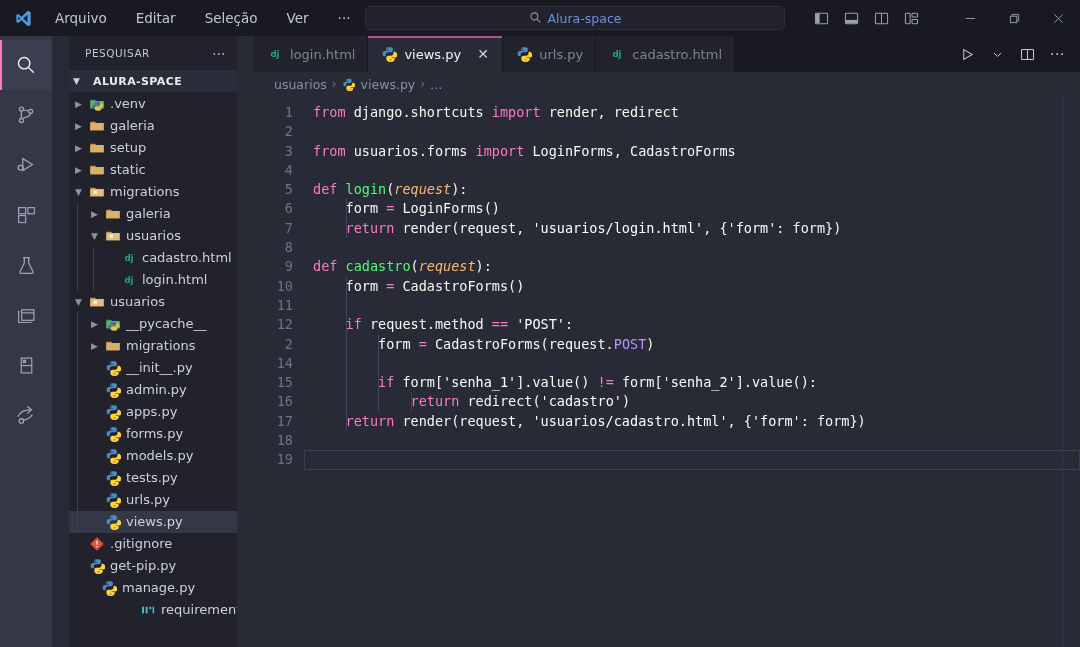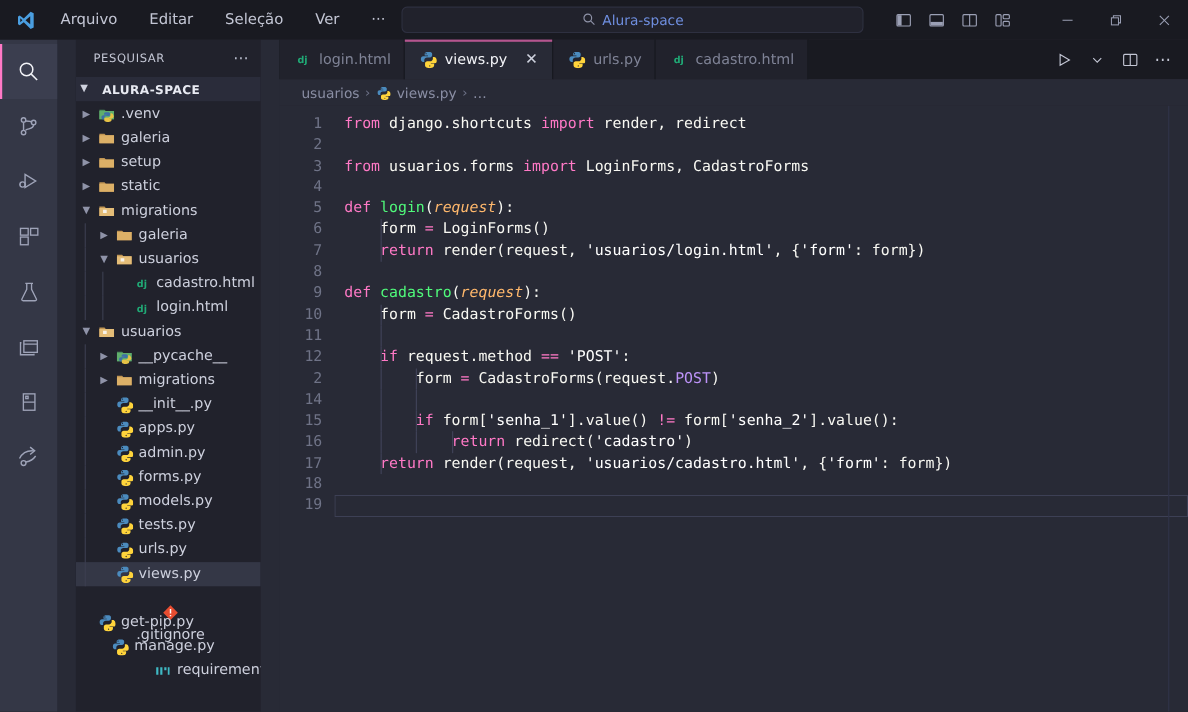--- a/index.html
+++ b/index.html
@@ -434,42 +434,42 @@
           </div>
           <div class="row" style="padding-left: 20px;">
             <span class="guide" style="left: 8px;"></span>
             <span class="chev"></span>
             <span class="ico">
               <svg width="16" height="16" viewBox="0 0 24 24">
                 <path d="M11.9 2c-2.4 0-4.3.6-4.3 2.6v2.2h4.5v.8H5.6C3.6 7.6 2.4 9 2.4 11.5S3.5 15.4 5.6 15.4h1.5v-2.5c0-2 1.7-3.5 3.7-3.5h4c1.7 0 3-1.3 3-2.9V4.6C17.8 2.9 16 2 13.9 2h-2zm-2.4 1.3c.5 0 .8.4.8.9s-.3.9-.8.9-.9-.4-.9-.9.4-.9.9-.9z" fill="#4b8bbe"></path>
                 <path d="M18.8 8.6v2.4c0 2.1-1.8 3.5-3.7 3.5h-4c-1.6 0-3 1.4-3 2.9v3c0 1.7 1.5 2.7 3.1 3.1 2 .6 3.9.7 6.2 0 1.6-.4 3.1-1.3 3.1-3.1v-2.3H16v-.8h5.6c1.8 0 2.5-1.3 3.1-3.2-.3-1.6-1.4-5.5-4.4-5.5h-1.5zM14.5 20c.5 0 .9.4.9.9s-.4.9-.9.9-.8-.4-.8-.9.3-.9.8-.9z" fill="#ffd43b"></path>
               </svg>
             </span>
+            <span class="nm">admin.py</span>
+          </div>
+          <div class="row" style="padding-left: 20px;">
+            <span class="guide" style="left: 8px;"></span>
+            <span class="chev"></span>
+            <span class="ico">
+              <svg width="16" height="16" viewBox="0 0 24 24">
+                <path d="M11.9 2c-2.4 0-4.3.6-4.3 2.6v2.2h4.5v.8H5.6C3.6 7.6 2.4 9 2.4 11.5S3.5 15.4 5.6 15.4h1.5v-2.5c0-2 1.7-3.5 3.7-3.5h4c1.7 0 3-1.3 3-2.9V4.6C17.8 2.9 16 2 13.9 2h-2zm-2.4 1.3c.5 0 .8.4.8.9s-.3.9-.8.9-.9-.4-.9-.9.4-.9.9-.9z" fill="#4b8bbe"></path>
+                <path d="M18.8 8.6v2.4c0 2.1-1.8 3.5-3.7 3.5h-4c-1.6 0-3 1.4-3 2.9v3c0 1.7 1.5 2.7 3.1 3.1 2 .6 3.9.7 6.2 0 1.6-.4 3.1-1.3 3.1-3.1v-2.3H16v-.8h5.6c1.8 0 2.5-1.3 3.1-3.2-.3-1.6-1.4-5.5-4.4-5.5h-1.5zM14.5 20c.5 0 .9.4.9.9s-.4.9-.9.9-.8-.4-.8-.9.3-.9.8-.9z" fill="#ffd43b"></path>
+              </svg>
+            </span>
             <span class="nm">apps.py</span>
           </div>
           <div class="row" style="padding-left: 20px;">
             <span class="guide" style="left: 8px;"></span>
             <span class="chev"></span>
             <span class="ico">
               <svg width="16" height="16" viewBox="0 0 24 24">
                 <path d="M11.9 2c-2.4 0-4.3.6-4.3 2.6v2.2h4.5v.8H5.6C3.6 7.6 2.4 9 2.4 11.5S3.5 15.4 5.6 15.4h1.5v-2.5c0-2 1.7-3.5 3.7-3.5h4c1.7 0 3-1.3 3-2.9V4.6C17.8 2.9 16 2 13.9 2h-2zm-2.4 1.3c.5 0 .8.4.8.9s-.3.9-.8.9-.9-.4-.9-.9.4-.9.9-.9z" fill="#4b8bbe"></path>
                 <path d="M18.8 8.6v2.4c0 2.1-1.8 3.5-3.7 3.5h-4c-1.6 0-3 1.4-3 2.9v3c0 1.7 1.5 2.7 3.1 3.1 2 .6 3.9.7 6.2 0 1.6-.4 3.1-1.3 3.1-3.1v-2.3H16v-.8h5.6c1.8 0 2.5-1.3 3.1-3.2-.3-1.6-1.4-5.5-4.4-5.5h-1.5zM14.5 20c.5 0 .9.4.9.9s-.4.9-.9.9-.8-.4-.8-.9.3-.9.8-.9z" fill="#ffd43b"></path>
               </svg>
             </span>
-            <span class="nm">admin.py</span>
-          </div>
-          <div class="row" style="padding-left: 20px;">
-            <span class="guide" style="left: 8px;"></span>
-            <span class="chev"></span>
-            <span class="ico">
-              <svg width="16" height="16" viewBox="0 0 24 24">
-                <path d="M11.9 2c-2.4 0-4.3.6-4.3 2.6v2.2h4.5v.8H5.6C3.6 7.6 2.4 9 2.4 11.5S3.5 15.4 5.6 15.4h1.5v-2.5c0-2 1.7-3.5 3.7-3.5h4c1.7 0 3-1.3 3-2.9V4.6C17.8 2.9 16 2 13.9 2h-2zm-2.4 1.3c.5 0 .8.4.8.9s-.3.9-.8.9-.9-.4-.9-.9.4-.9.9-.9z" fill="#4b8bbe"></path>
-                <path d="M18.8 8.6v2.4c0 2.1-1.8 3.5-3.7 3.5h-4c-1.6 0-3 1.4-3 2.9v3c0 1.7 1.5 2.7 3.1 3.1 2 .6 3.9.7 6.2 0 1.6-.4 3.1-1.3 3.1-3.1v-2.3H16v-.8h5.6c1.8 0 2.5-1.3 3.1-3.2-.3-1.6-1.4-5.5-4.4-5.5h-1.5zM14.5 20c.5 0 .9.4.9.9s-.4.9-.9.9-.8-.4-.8-.9.3-.9.8-.9z" fill="#ffd43b"></path>
-              </svg>
-            </span>
             <span class="nm">forms.py</span>
           </div>
           <div class="row" style="padding-left: 20px;">
             <span class="guide" style="left: 8px;"></span>
             <span class="chev"></span>
             <span class="ico">
               <svg width="16" height="16" viewBox="0 0 24 24">
                 <path d="M11.9 2c-2.4 0-4.3.6-4.3 2.6v2.2h4.5v.8H5.6C3.6 7.6 2.4 9 2.4 11.5S3.5 15.4 5.6 15.4h1.5v-2.5c0-2 1.7-3.5 3.7-3.5h4c1.7 0 3-1.3 3-2.9V4.6C17.8 2.9 16 2 13.9 2h-2zm-2.4 1.3c.5 0 .8.4.8.9s-.3.9-.8.9-.9-.4-.9-.9.4-.9.9-.9z" fill="#4b8bbe"></path>
                 <path d="M18.8 8.6v2.4c0 2.1-1.8 3.5-3.7 3.5h-4c-1.6 0-3 1.4-3 2.9v3c0 1.7 1.5 2.7 3.1 3.1 2 .6 3.9.7 6.2 0 1.6-.4 3.1-1.3 3.1-3.1v-2.3H16v-.8h5.6c1.8 0 2.5-1.3 3.1-3.2-.3-1.6-1.4-5.5-4.4-5.5h-1.5zM14.5 20c.5 0 .9.4.9.9s-.4.9-.9.9-.8-.4-.8-.9.3-.9.8-.9z" fill="#ffd43b"></path>
               </svg>
@@ -502,21 +502,21 @@
             <span class="guide" style="left: 8px;"></span>
             <span class="chev"></span>
             <span class="ico">
               <svg width="16" height="16" viewBox="0 0 24 24">
                 <path d="M11.9 2c-2.4 0-4.3.6-4.3 2.6v2.2h4.5v.8H5.6C3.6 7.6 2.4 9 2.4 11.5S3.5 15.4 5.6 15.4h1.5v-2.5c0-2 1.7-3.5 3.7-3.5h4c1.7 0 3-1.3 3-2.9V4.6C17.8 2.9 16 2 13.9 2h-2zm-2.4 1.3c.5 0 .8.4.8.9s-.3.9-.8.9-.9-.4-.9-.9.4-.9.9-.9z" fill="#4b8bbe"></path>
                 <path d="M18.8 8.6v2.4c0 2.1-1.8 3.5-3.7 3.5h-4c-1.6 0-3 1.4-3 2.9v3c0 1.7 1.5 2.7 3.1 3.1 2 .6 3.9.7 6.2 0 1.6-.4 3.1-1.3 3.1-3.1v-2.3H16v-.8h5.6c1.8 0 2.5-1.3 3.1-3.2-.3-1.6-1.4-5.5-4.4-5.5h-1.5zM14.5 20c.5 0 .9.4.9.9s-.4.9-.9.9-.8-.4-.8-.9.3-.9.8-.9z" fill="#ffd43b"></path>
               </svg>
             </span>
             <span class="nm">views.py</span>
           </div>
-          <div class="row" style="padding-left: 4px; flex-direction: column;">
+          <div class="row" style="padding-left: 4px;">
             <span class="chev"></span>
             <span class="ico">
               <svg width="16" height="16" viewBox="0 0 24 24">
                 <path d="M12 2 22 12 12 22 2 12z" fill="#e84d31"></path>
                 <path d="M11 7h2v6h-2zM11 15h2v2h-2z" fill="#fff"></path>
               </svg>
             </span>
             <span class="nm">.gitignore</span>
           </div>
           <div class="row" style="padding-left: 4px;">

